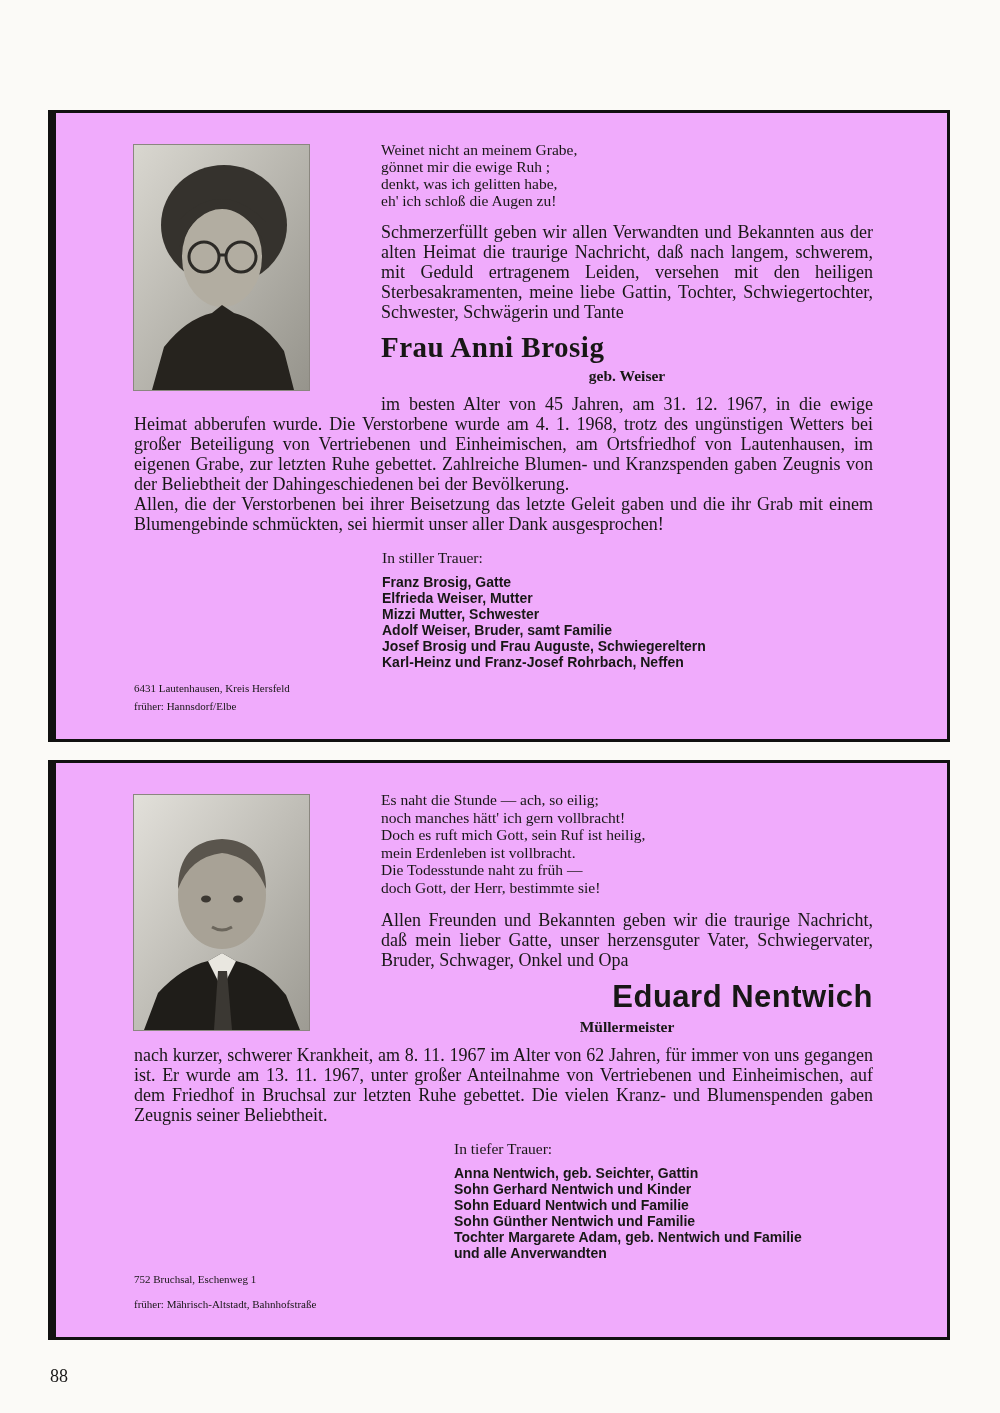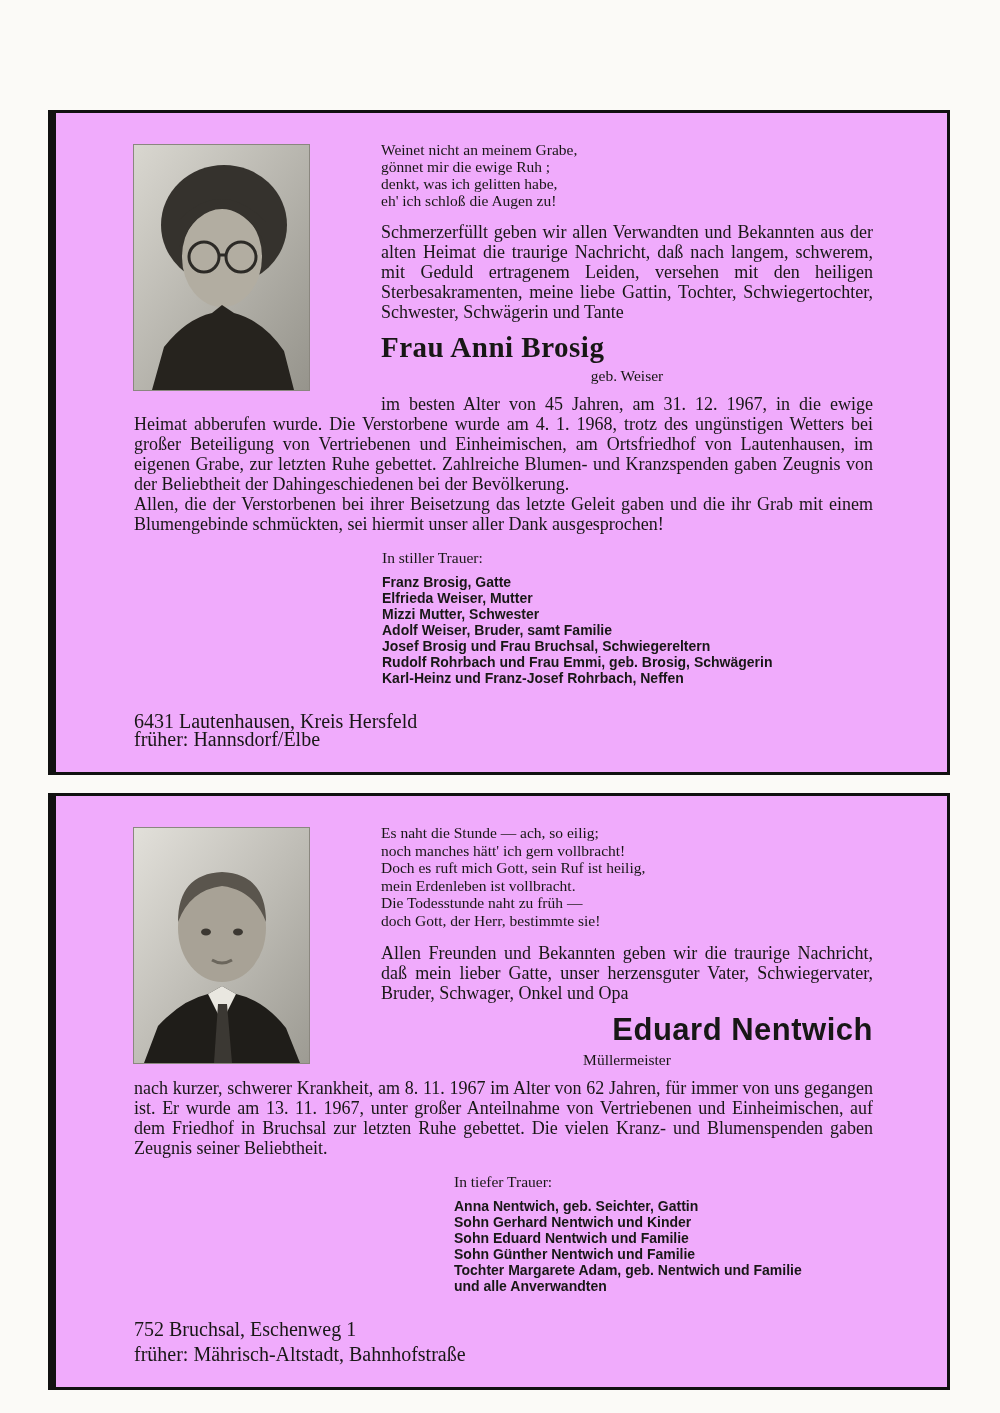--- a/index.html
+++ b/index.html
@@ -46,33 +46,33 @@
     font-family:"Liberation Serif", serif;
     font-weight:bold; font-size:29px; letter-spacing:.5px;
     margin:9px 0 3px;
   }
   .name2 {
     text-align:right;
     font-family:"Liberation Sans", sans-serif;
     font-weight:bold; font-size:31px; letter-spacing:.5px;
     margin:9px 0 3px;
   }
-  .subtitle { text-align:center; font-size:15.5px; margin-bottom:9px; }
+  .subtitle { text-align:center; font-size:15.5px; margin-bottom:9px;font-weight:bold; }
 
   .thanks { }
 
   .trauer { margin:15px 0 7px 248px; font-size:15.5px; }
   .mourners {
     margin-left:248px;
     font-family:"Liberation Sans", sans-serif;
     font-weight:bold; font-size:14px; line-height:16px;
   }
   .obit2 .trauer, .obit2 .mourners { margin-left:320px; }
 
-  .address { margin-top:26px; font-size:20px; line-height:18px; clear:left; }
+  .address { margin-top:9px; font-size:11px; line-height:18px; clear:left; }
   .obit2 .address .addr-line + .addr-line { margin-top:7px; }
 
   .pagenum { margin:26px 0 0 2px; font-size:18px; }
 </style>
 </head>
 <body>
 
 <div class="page">
 
   <section class="obit obit1">
@@ -104,22 +104,21 @@
     <div class="subtitle">geb. Weiser</div>
     <p class="bodytext">im besten Alter von 45 Jahren, am 31. 12. 1967, in die ewige Heimat abberufen wurde. Die Verstorbene wurde am 4. 1. 1968, trotz des ungünstigen Wetters bei großer Beteiligung von Vertriebenen und Einheimischen, am Ortsfriedhof von Lautenhausen, im eigenen Grabe, zur letzten Ruhe gebettet. Zahlreiche Blumen- und Kranzspenden gaben Zeugnis von der Beliebtheit der Dahingeschiedenen bei der Bevölkerung.</p>
     <p class="thanks">Allen, die der Verstorbenen bei ihrer Beisetzung das letzte Geleit gaben und die ihr Grab mit einem Blumengebinde schmückten, sei hiermit unser aller Dank ausgesprochen!</p>
 
     <div class="trauer">In stiller Trauer:</div>
     <div class="mourners">
       <div>Franz Brosig, Gatte</div>
       <div>Elfrieda Weiser, Mutter</div>
       <div>Mizzi Mutter, Schwester</div>
       <div>Adolf Weiser, Bruder, samt Familie</div>
-      <div>Josef Brosig und Frau Bruchsal, Schwiegereltern</div>
-      <div>Rudolf Rohrbach und Frau Emmi, geb. Brosig, Schwägerin</div>
+      <div>Josef Brosig und Frau Auguste, Schwiegereltern</div>
       <div>Karl-Heinz und Franz-Josef Rohrbach, Neffen</div>
     </div>
 
     <div class="address">
       <div class="addr-line">6431 Lautenhausen, Kreis Hersfeld</div>
       <div class="addr-line">früher: Hannsdorf/Elbe</div>
     </div>
   </section>
 
   <section class="obit obit2">

